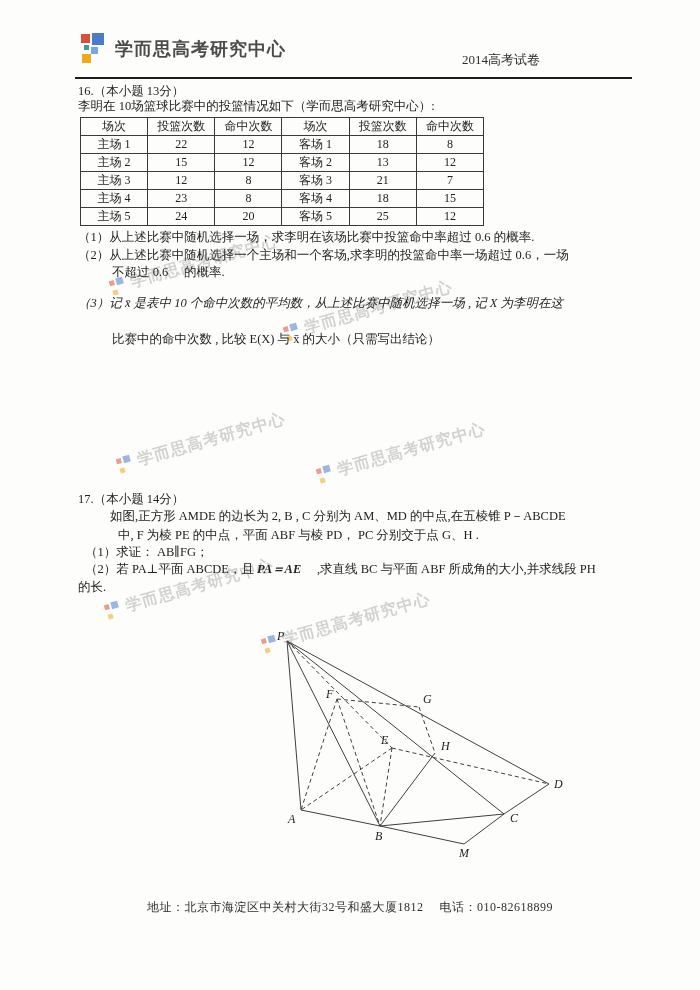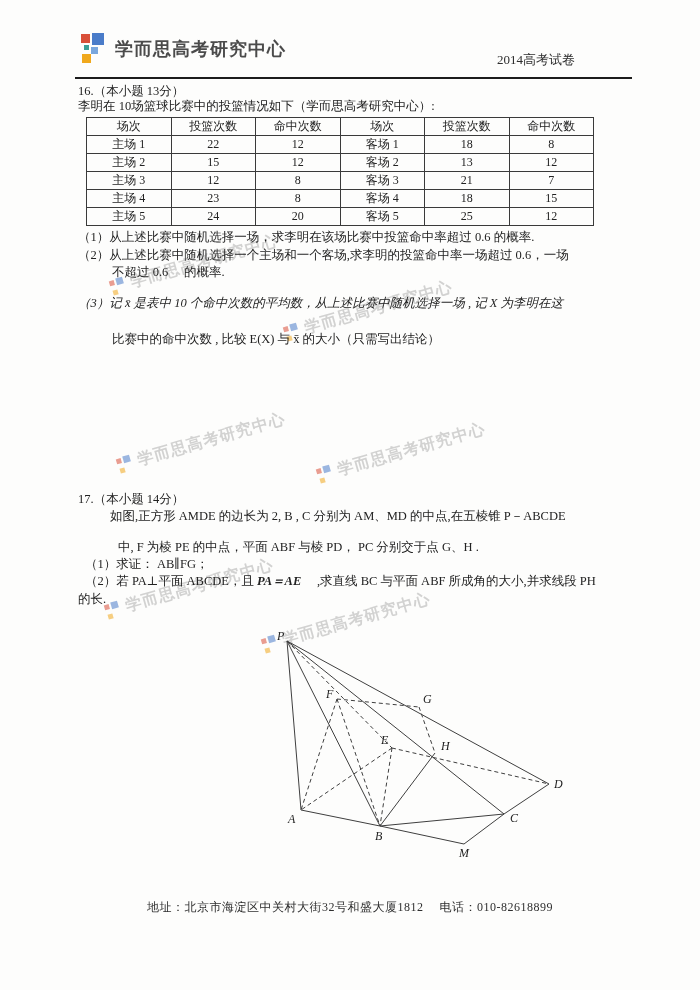--- a/index.html
+++ b/index.html
@@ -16,21 +16,21 @@
   .brand-logo i{position:absolute;display:block;}
   .lg-red   {left:1px; top:1px; width:9px; height:9px; background:#d94f38;}
   .lg-blue  {left:12px;top:0;   width:12px;height:12px;background:#4a7cc9;}
   .lg-lblue {left:11px;top:14px;width:7px; height:7px; background:#7aa7dd;}
   .lg-teal  {left:4px; top:12px;width:5px; height:5px; background:#3d9e96;}
   .lg-yellow{left:2px; top:21px;width:9px; height:9px; background:#f0a81c;}
   .brand-name{
     font-family:"Liberation Sans","DejaVu Sans",sans-serif;
     font-weight:bold;font-size:18px;color:#4b4b4b;letter-spacing:1px;
   }
-  .doc-label{position:absolute;left:462px;top:51px;font-size:13px;color:#2e2e2e;margin-left:35px;}
+  .doc-label{position:absolute;left:462px;top:51px;font-size:13px;color:#2e2e2e;}
   .header-rule{position:absolute;left:75px;top:77px;width:557px;height:0;
     border-top:2px solid #1c1c1c;}
 
   
   .wm{position:absolute;display:flex;align-items:center;
       transform:rotate(-16deg);transform-origin:0 70%;
       font-family:"Liberation Sans","DejaVu Sans",sans-serif;
       font-weight:bold;font-size:16px;color:rgba(150,150,150,0.42);
       letter-spacing:1px;white-space:nowrap;pointer-events:none;}
   .wm-logo{position:relative;width:16px;height:18px;margin-right:5px;}
@@ -46,34 +46,34 @@
   .wm6{left:264px;top:636px;}
 
   
   .qblock{position:absolute;left:78px;width:554px;font-size:12.5px;line-height:15px;}
   #q16{top:84px;}
   #q17{top:492px;}
   .q-line{white-space:nowrap;}
 
   
   table.scores{
-    border-collapse:collapse;margin:3px 0 0 8px;width:508px;
+    border-collapse:collapse;margin:3px 0 0 2px;width:404px;
     font-size:12px;text-align:center;table-layout:fixed;
   }
   table.scores th,table.scores td{
     border:1.4px solid #3a3a3a;height:17px;padding:0;
     font-weight:normal;
   }
   .ind34{margin-left:34px;}
   .mt4{margin-top:4px;}
   .mt3{margin-top:2.5px;}
   .mt16{margin-top:16px;font-style:italic;}
   .mt20{margin-top:21px;}
   .q17-l1{margin-left:32px;margin-top:2px;}
-  .q17-l2{margin-left:40px;margin-top:16px;font-family:Liberation Serif, serif;}
+  .q17-l2{margin-left:40px;margin-top:4px;font-family:Liberation Serif, serif;}
   .q17-p{margin-left:7px;margin-top:2px;}
   .bolded{font-weight:bold;font-style:italic;}
 
   
   #figure{position:absolute;left:256px;top:626px;width:320px;height:240px;}
   .edge{stroke:#3f3f3f;stroke-width:1;fill:none;}
   .dashed{stroke-dasharray:4 3;}
   .vlabel{font:italic 12px "Liberation Serif","DejaVu Serif",serif;fill:#1e1e1e;}
 
   

